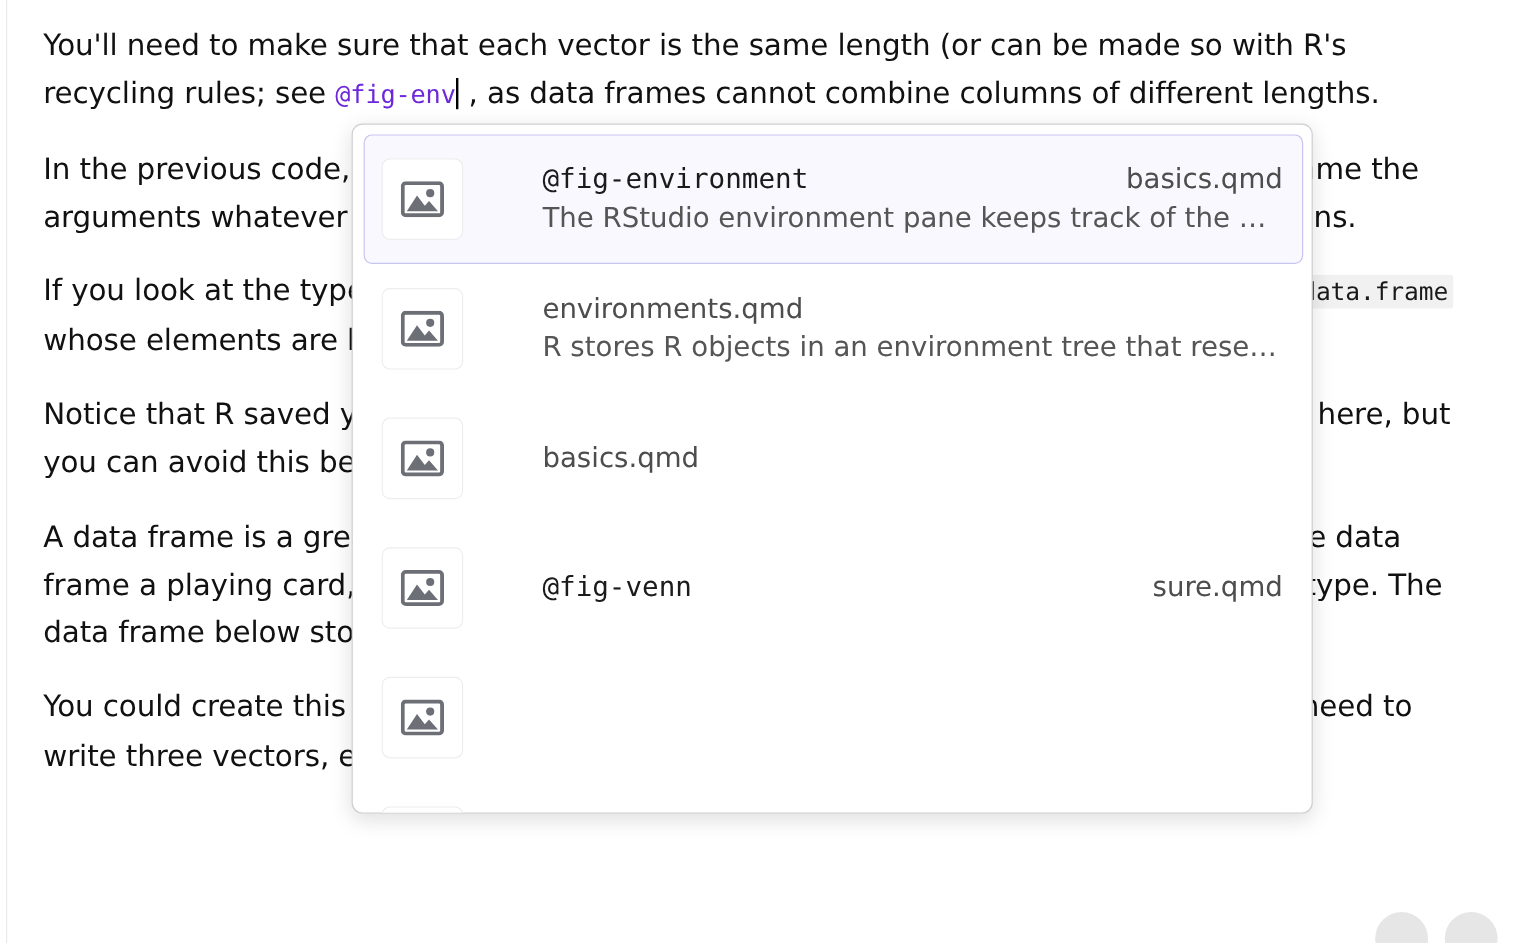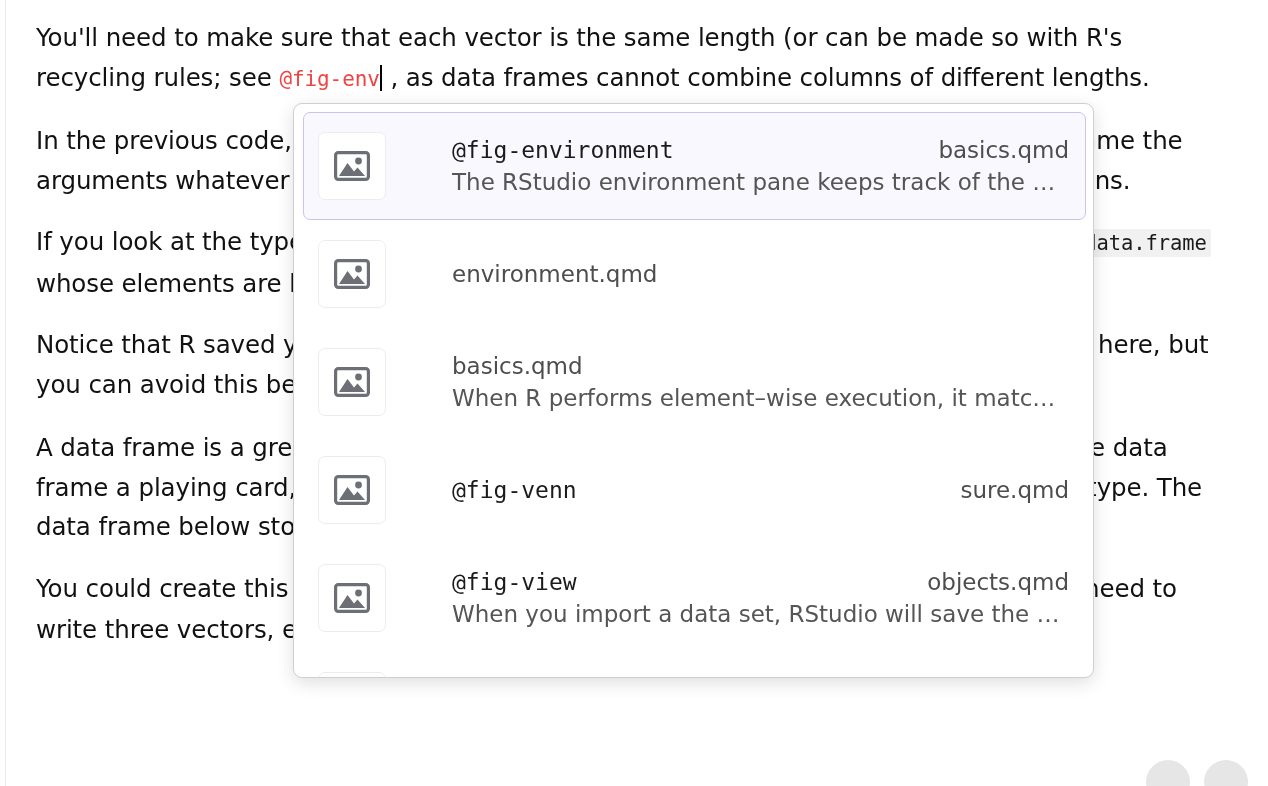--- a/index.html
+++ b/index.html
@@ -49,21 +49,21 @@
     font-size: 20.5px;
     background: #f1f1f1;
     padding: 2px 4px;
     border-radius: 2px;
     color: #1a1a1a;
     white-space: pre;
   }
   span.xref {
     font-family: "DejaVu Sans Mono", monospace;
     font-size: 21px;
-    color: #ef4444;
+    color: #6d28d9;
     white-space: pre;
   }
   .caret {
     display: inline-block;
     width: 2px;
     height: 26px;
     background: #000000;
     vertical-align: -5px;
     margin: 0 1px 0 0;
   }
@@ -196,37 +196,37 @@
       <div class="completion-item">
         <div class="thumb">
           <svg width="36" height="30" viewBox="0 0 36 30" aria-hidden="true">
             <rect x="1.6" y="1.6" width="32.8" height="26.8" rx="2.6" ry="2.6" fill="none" stroke="#6d6f76" stroke-width="3.2"></rect>
             <circle cx="24.5" cy="10" r="3.4" fill="#6d6f76"></circle>
             <path d="M5 25 L13.5 12 L20 20.5 L23.5 16.5 L31 25 Z" fill="#6d6f76"></path>
           </svg>
         </div>
         <div class="item-text">
           <div class="item-row-top">
-            <span class="item-file">environment.qmd</span>
-          </div>
+            <span class="item-file">environments.qmd</span>
+          </div>
+          <div class="item-desc">R stores R objects in an environment tree that rese…</div>
         </div>
       </div>
       <div class="completion-item">
         <div class="thumb">
           <svg width="36" height="30" viewBox="0 0 36 30" aria-hidden="true">
             <rect x="1.6" y="1.6" width="32.8" height="26.8" rx="2.6" ry="2.6" fill="none" stroke="#6d6f76" stroke-width="3.2"></rect>
             <circle cx="24.5" cy="10" r="3.4" fill="#6d6f76"></circle>
             <path d="M5 25 L13.5 12 L20 20.5 L23.5 16.5 L31 25 Z" fill="#6d6f76"></path>
           </svg>
         </div>
         <div class="item-text">
           <div class="item-row-top">
             <span class="item-file">basics.qmd</span>
           </div>
-          <div class="item-desc">When R performs element–wise execution, it match…</div>
         </div>
       </div>
       <div class="completion-item">
         <div class="thumb">
           <svg width="36" height="30" viewBox="0 0 36 30" aria-hidden="true">
             <rect x="1.6" y="1.6" width="32.8" height="26.8" rx="2.6" ry="2.6" fill="none" stroke="#6d6f76" stroke-width="3.2"></rect>
             <circle cx="24.5" cy="10" r="3.4" fill="#6d6f76"></circle>
             <path d="M5 25 L13.5 12 L20 20.5 L23.5 16.5 L31 25 Z" fill="#6d6f76"></path>
           </svg>
         </div>
@@ -238,27 +238,20 @@
         </div>
       </div>
       <div class="completion-item">
         <div class="thumb">
           <svg width="36" height="30" viewBox="0 0 36 30" aria-hidden="true">
             <rect x="1.6" y="1.6" width="32.8" height="26.8" rx="2.6" ry="2.6" fill="none" stroke="#6d6f76" stroke-width="3.2"></rect>
             <circle cx="24.5" cy="10" r="3.4" fill="#6d6f76"></circle>
             <path d="M5 25 L13.5 12 L20 20.5 L23.5 16.5 L31 25 Z" fill="#6d6f76"></path>
           </svg>
         </div>
-        <div class="item-text">
-          <div class="item-row-top">
-            <span class="item-id">@fig-view</span>
-            <span class="item-file">objects.qmd</span>
-          </div>
-          <div class="item-desc">When you import a data set, RStudio will save the d…</div>
-        </div>
       </div>
       <div class="completion-item">
         <div class="thumb"></div>
       </div>
     </div>
 </div>
 
 <div class="fab" id="fab-left"></div>
 <div class="fab" id="fab-right"></div>
 

